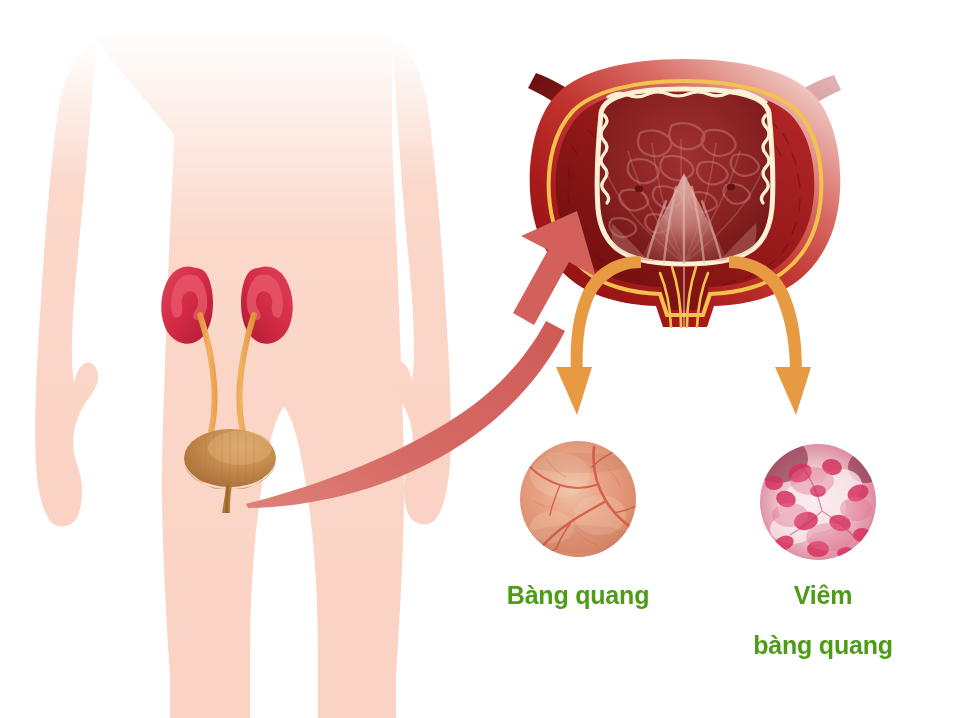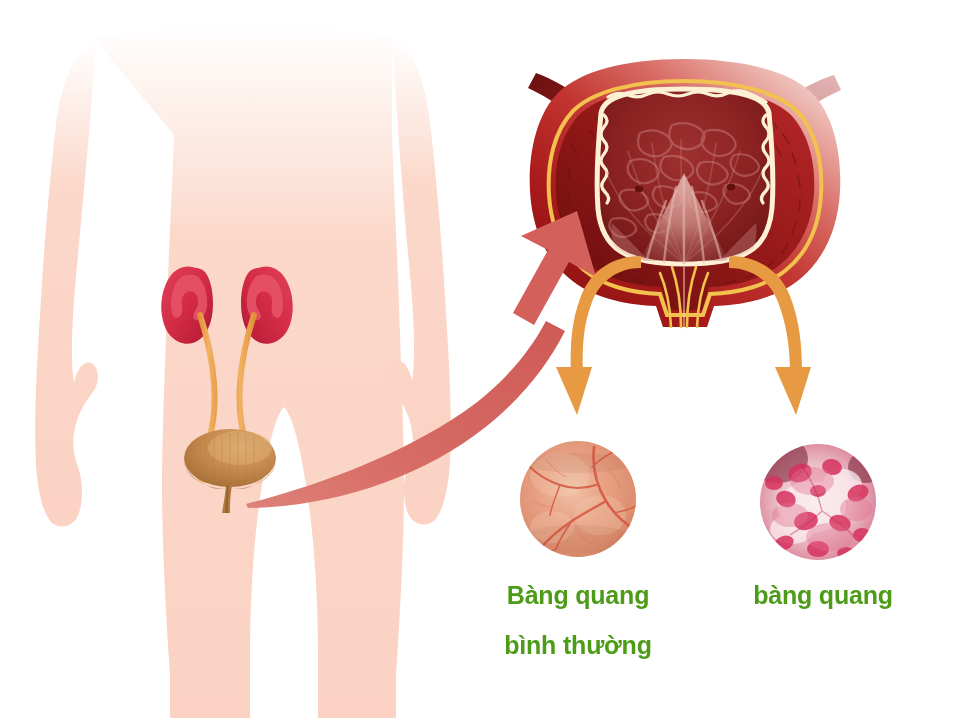--- a/index.html
+++ b/index.html
@@ -511,20 +511,20 @@
           <path d="M800,448 C810,462 818,478 822,496"></path>
           <path d="M822,496 C812,506 800,514 790,520"></path>
           <path d="M822,496 C834,504 846,512 854,522"></path>
         </g>
       </g>
     </g>
   </svg>
 
   <div class="label-block" id="label-normal" style="color: rgb(76, 156, 23);">
     <span class="label-line">Bàng quang</span>
-    <span class="label-line">bình thường</span>
   </div>
 
   <div class="label-block" id="label-inflamed" style="color: rgb(76, 156, 23);">
+    <span class="label-line">Viêm</span>
     <span class="label-line">bàng quang</span>
   </div>
 
 </div>
 
 </body></html>

